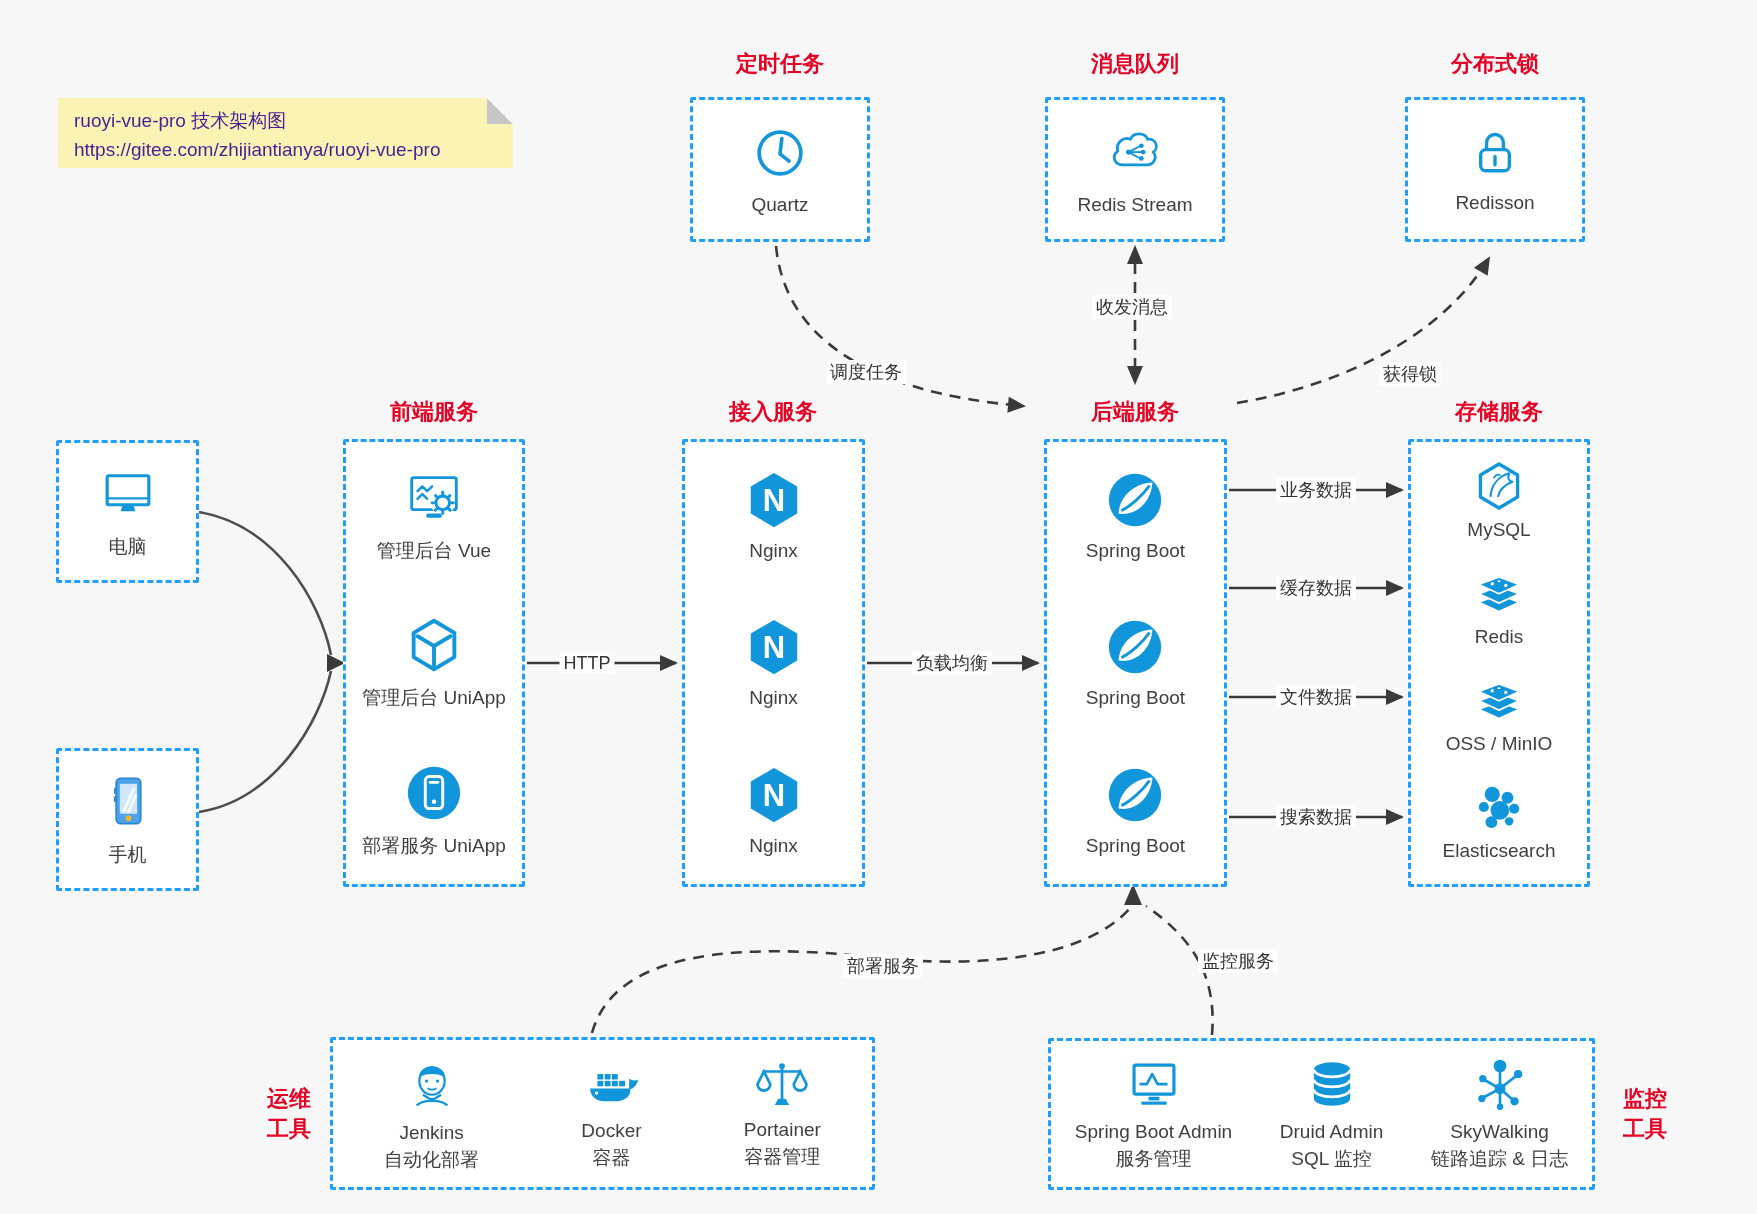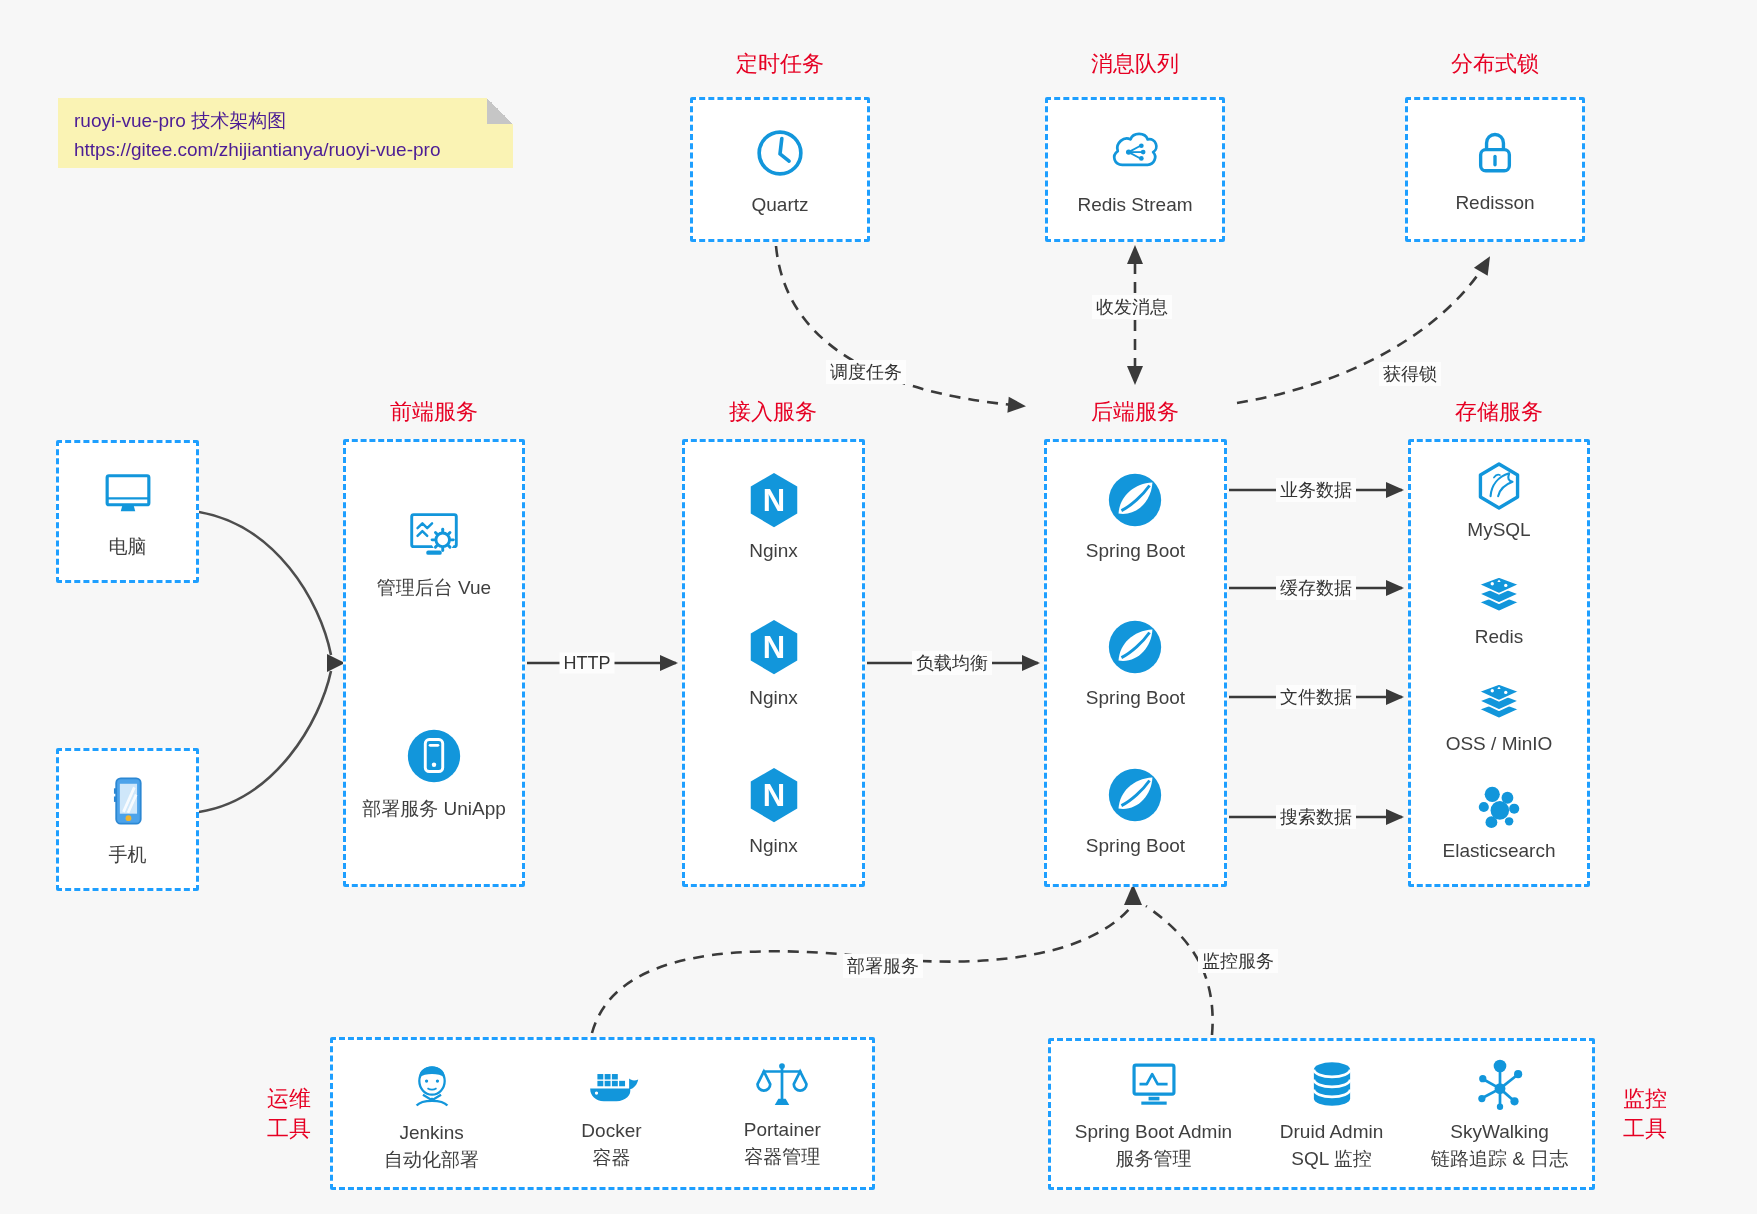--- a/index.html
+++ b/index.html
@@ -12,21 +12,21 @@
                 box-sizing:border-box; border-radius:2px; }
   .vbox { display:flex; flex-direction:column; align-items:center; justify-content:space-around; }
   .topbox { justify-content:center; gap:12px; }
   .hbox { display:flex; flex-direction:row; align-items:center; justify-content:space-around; }
 
   .item { display:flex; flex-direction:column; align-items:center; gap:9px; }
   .node-label { font-size:19px; color:#3f3f3f; white-space:nowrap; }
   .two-line { text-align:center; font-size:19px; color:#3f3f3f; line-height:1.4; white-space:nowrap; }
 
   .red-title { position:absolute; transform:translate(-50%,-50%); color:#e60023;
-               font-size:22px; font-weight:normal; white-space:nowrap; }
+               font-size:22px; font-weight:bold; white-space:nowrap; }
   .red-title.stack { line-height:1.35; }
 
   .edge-label { position:absolute; transform:translate(-50%,-50%); font-size:18px;
                 color:#333; background:#fdfdfd; padding:0 4px; white-space:nowrap; }
 
   .note { position:absolute; left:58px; top:98px; width:455px; height:70px;
           background:#faf3b4; color:#4c1d95; font-size:19px; line-height:1.55;
           padding:8px 0 0 16px; box-sizing:border-box; }
   .note .fold { position:absolute; top:0; right:0; width:26px; height:26px;
                 background:linear-gradient(225deg,#f7f7f7 0 50%,#c6c6c6 50% 100%); }
@@ -292,20 +292,26 @@
 
   <div class="dashed-box vbox" style="left:343px;top:439px;width:182px;height:448px">
     <div class="item">
       <svg class="ic ic62">
           <use href="#i-admin-vue"></use>
         </svg>
       <div class="node-label">管理后台 Vue</div>
     </div>
     <div class="item">
       <svg class="ic ic62">
+          <use href="#i-uniapp-cube"></use>
+        </svg>
+      <div class="node-label">管理后台 UniApp</div>
+    </div>
+    <div class="item">
+      <svg class="ic ic62">
           <use href="#i-user-app"></use>
         </svg>
       <div class="node-label">部署服务 UniApp</div>
     </div>
   </div>
 
   <div class="dashed-box vbox" style="left:682px;top:439px;width:183px;height:448px">
     <div class="item">
       <svg class="ic ic62">
           <use href="#i-nginx"></use>

